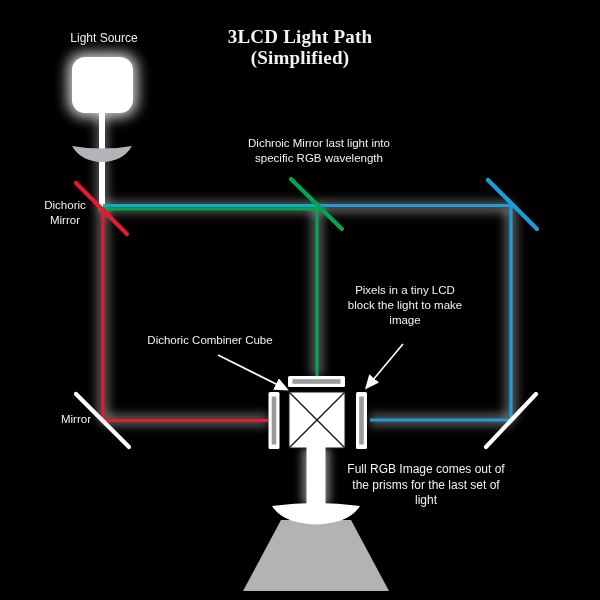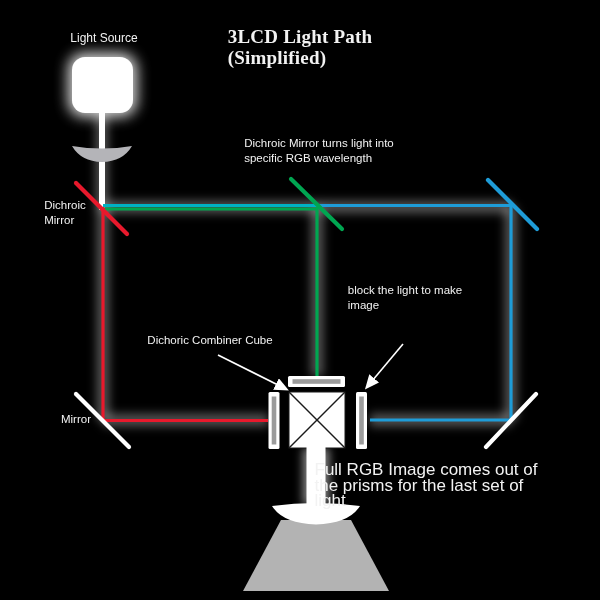--- a/index.html
+++ b/index.html
@@ -3,29 +3,29 @@
 <meta charset="utf-8">
 <style>
   html,body{margin:0;padding:0;background:#000;}
   #stage{
     position:relative;width:600px;height:600px;overflow:hidden;
     background:var(--background,#000);
     font-family:"Liberation Sans", sans-serif;
     color:var(--text,#f2f2f2);
   }
   #diagram-svg{position:absolute;left:0;top:0;width:600px;height:600px;}
-  .label{position:absolute;transform:translateX(-50%);white-space:nowrap;}
+  .label{position:absolute;transform:translateX(-50%);text-align:center;white-space:nowrap;}
   .title{left:300px;top:26px;font-size:19px;font-weight:bold;line-height:21px;letter-spacing:.2px;font-family:Liberation Serif, serif;}
   .light-source{left:104px;top:31px;font-size:12px;}
   .dichroic-mirror{left:65px;top:198px;font-size:11.5px;line-height:15px;}
   .dichroic-note{left:319px;top:136px;font-size:11.5px;line-height:15px;}
   .combiner-note{left:210px;top:333px;font-size:11.5px;line-height:15.5px;}
   .lcd-note{left:405px;top:283px;font-size:11.5px;line-height:15px;}
   .mirror-label{left:76px;top:413px;font-size:11.5px;}
-  .output-note{left:426px;top:462px;font-size:17px;line-height:15.5px;}
+  .output-note{left:426px;top:462px;font-size:12px;line-height:15.5px;}
 </style>
 </head>
 <body>
 
 <div id="stage">
 
   <svg id="diagram-svg" viewBox="0 0 600 600">
     <defs>
       <filter id="glow" x="-60%" y="-60%" width="220%" height="220%">
         <feGaussianBlur stdDeviation="5"></feGaussianBlur>
@@ -100,34 +100,35 @@
   </svg>
 
   <div class="label title">
     <div>3LCD Light Path</div>
     <div>(Simplified)</div>
   </div>
 
   <div class="label light-source">Light Source</div>
 
   <div class="label dichroic-mirror">
-    <div>Dichroic</div>
+    <div>Dichoric</div>
     <div>Mirror</div>
   </div>
 
   <div class="label dichroic-note">
-    <div>Dichroic Mirror turns light into</div>
+    <div>Dichroic Mirror last light into</div>
     <div>specific RGB wavelength</div>
   </div>
 
   <div class="label combiner-note">
     <div>Dichoric Combiner Cube</div>
   </div>
 
   <div class="label lcd-note">
+    <div>Pixels in a tiny LCD</div>
     <div>block the light to make</div>
     <div>image</div>
   </div>
 
   <div class="label mirror-label">Mirror</div>
 
   <div class="label output-note">
     <div>Full RGB Image comes out of</div>
     <div>the prisms for the last set of</div>
     <div>light</div>

